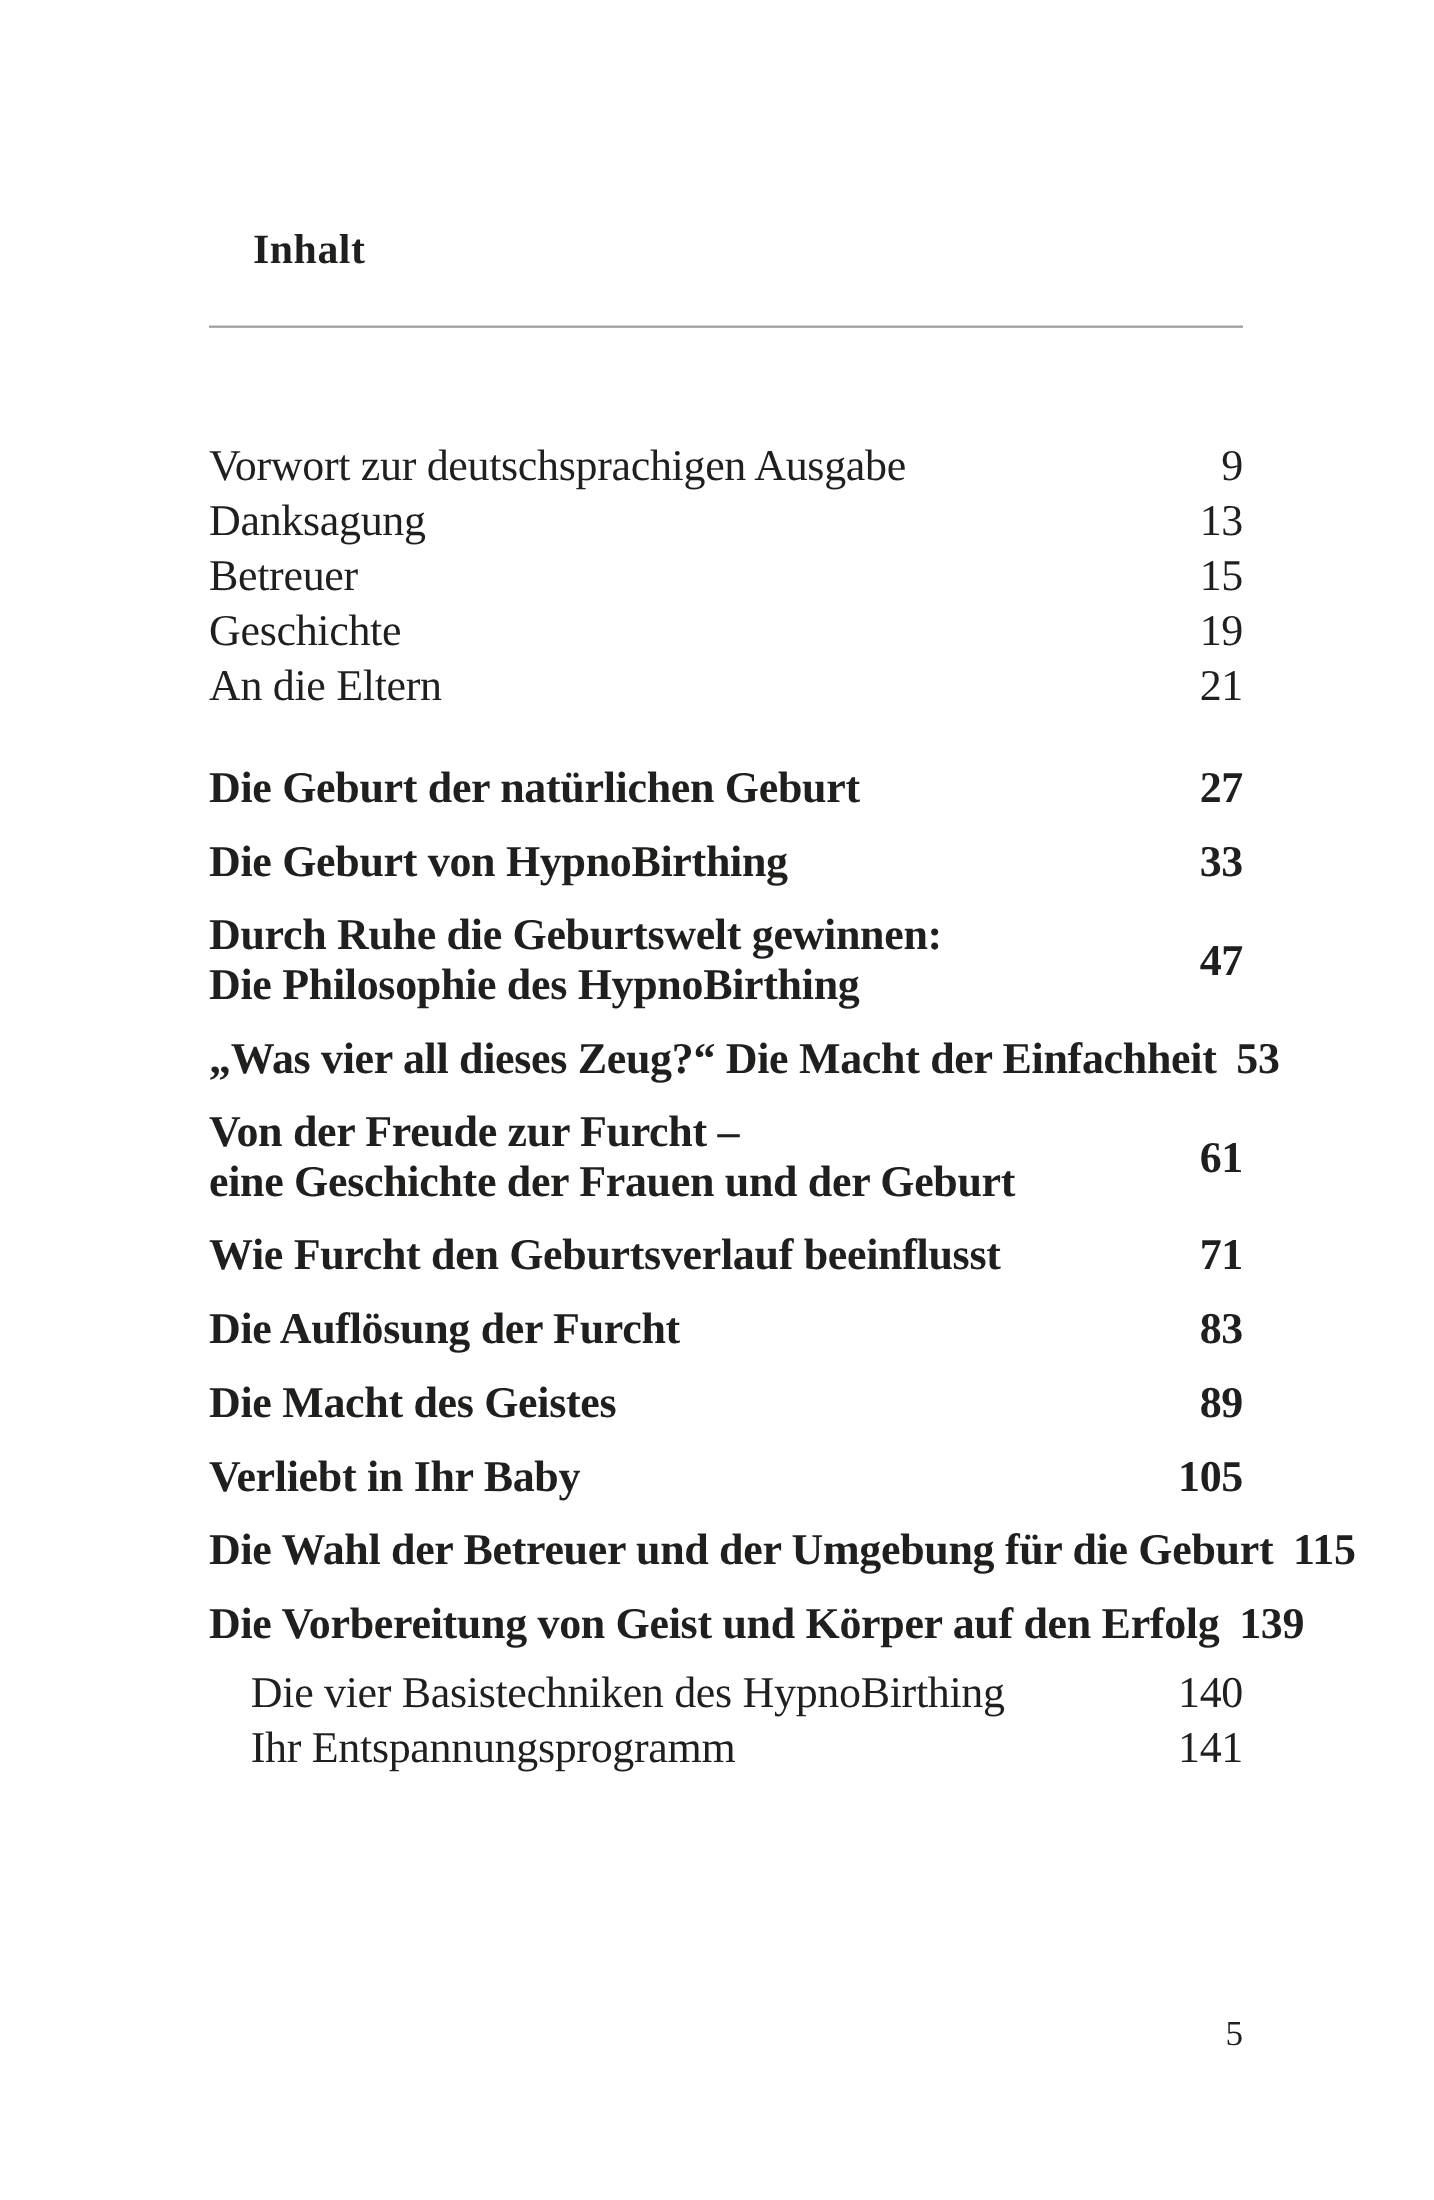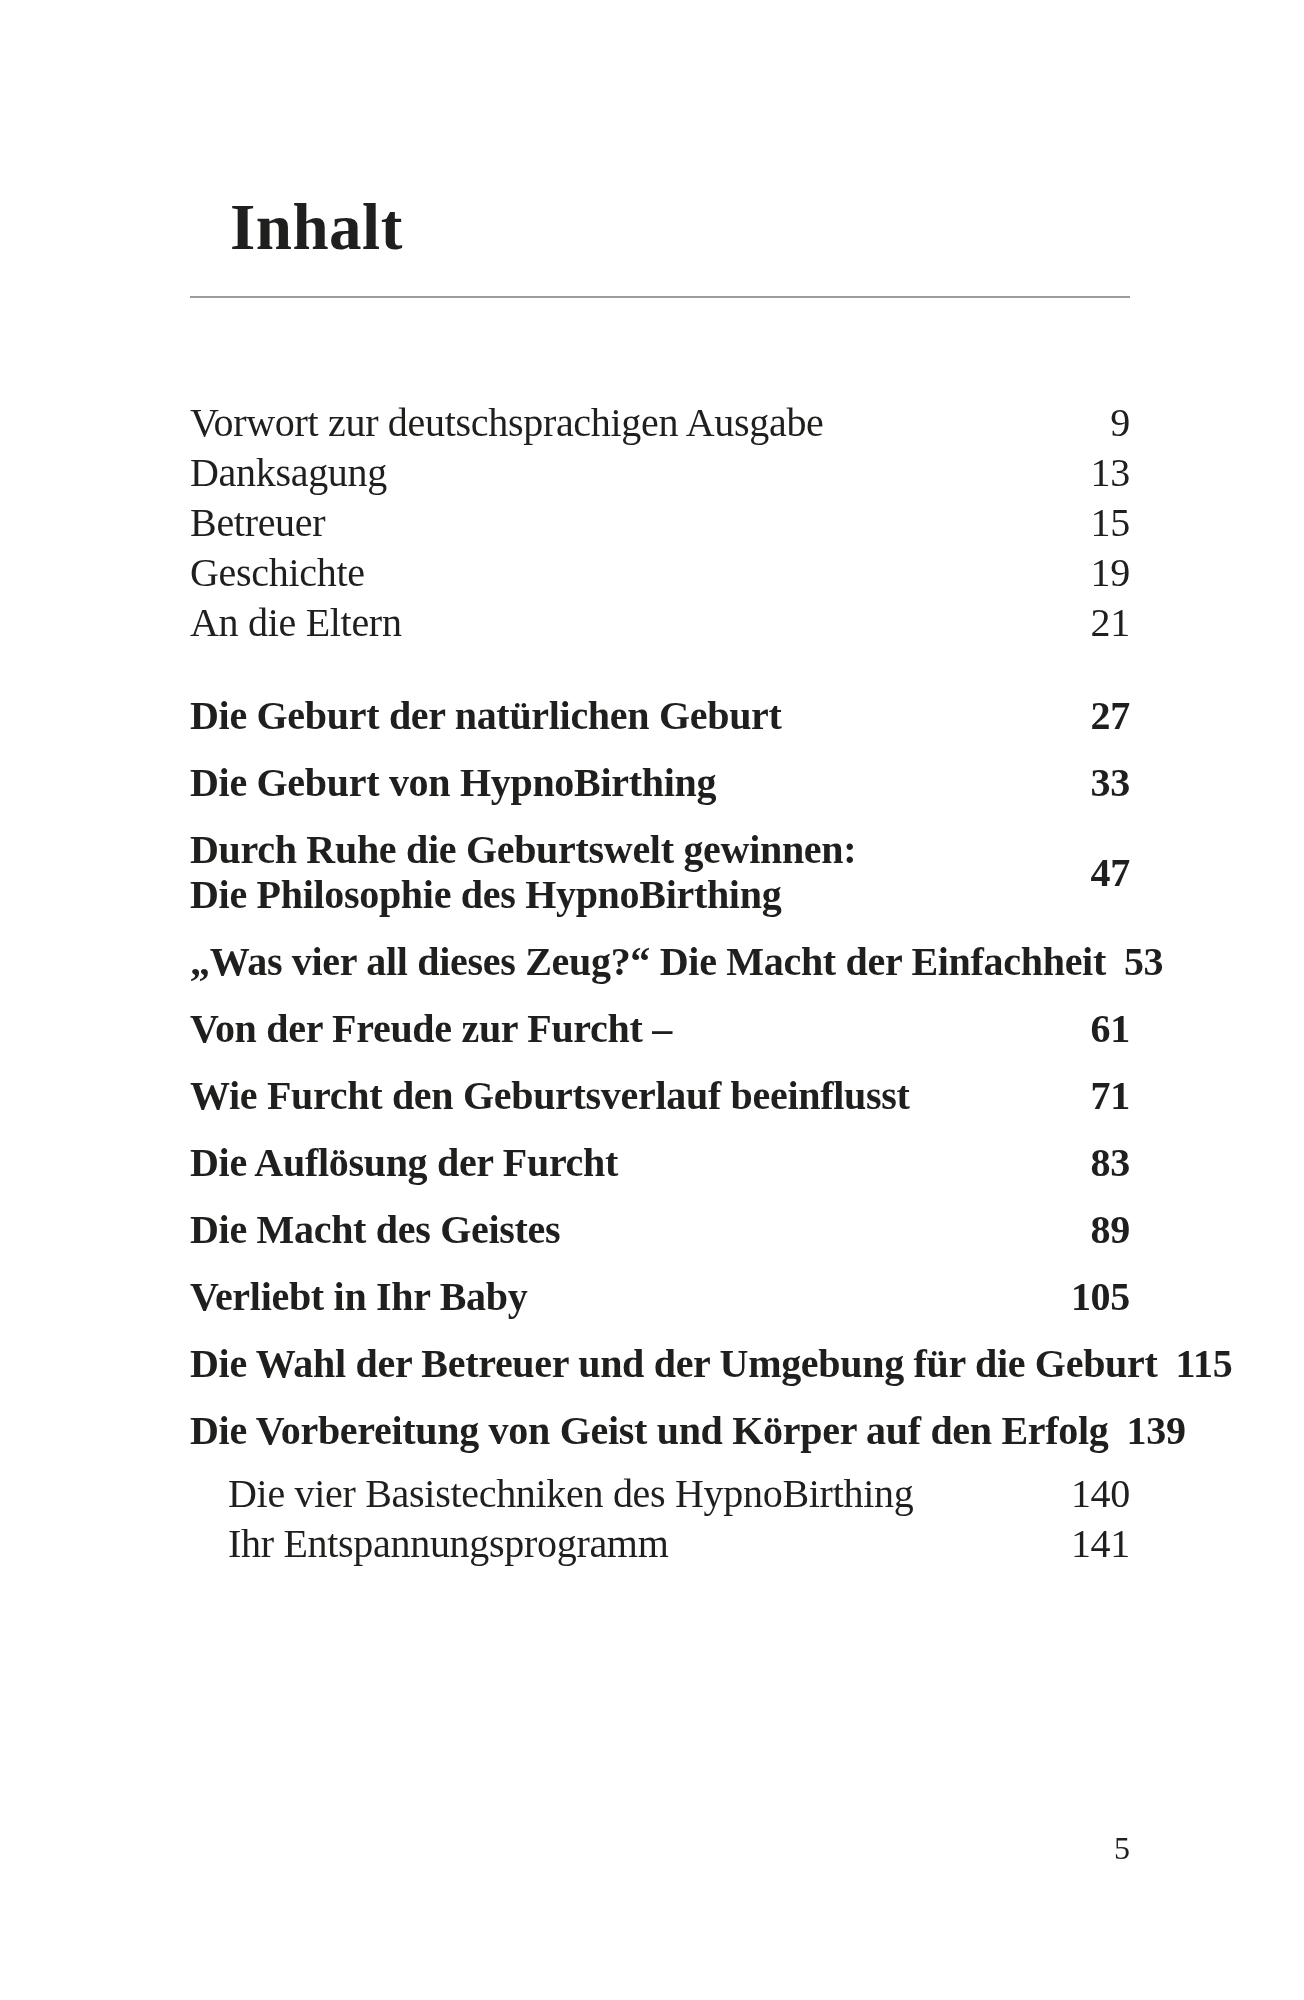--- a/index.html
+++ b/index.html
@@ -17,21 +17,21 @@
     overflow: hidden;
   }
   .content {
     position: absolute;
     left: 190px;
     top: 0;
     width: 940px;
   }
   .page-title {
     margin: 200px 0 0 40px;
-    font-size: 65px;
+    font-size: 38px;
     line-height: 54px;
     font-weight: bold;
     letter-spacing: 0.5px;
   }
   .title-divider {
     margin-top: 42px;
     border: none;
     border-top: 2px solid var(--rule-color, #9c9c9c);
     height: 0;
   }
@@ -116,21 +116,21 @@
           </div>
           <div class="entry">
             <span class="entry-title"><span>Durch Ruhe die Geburtswelt gewinnen:</span><br><span>Die Philosophie des HypnoBirthing</span></span>
             <span class="entry-page">47</span>
           </div>
           <div class="entry">
             <span class="entry-title"><span>„Was vier all dieses Zeug?“ Die Macht der Einfachheit</span></span>
             <span class="entry-page">53</span>
           </div>
           <div class="entry">
-            <span class="entry-title"><span>Von der Freude zur Furcht –</span><br></span>
+            <span class="entry-title"><span>Von der Freude zur Furcht –</span><br><span>eine Geschichte der Frauen und der Geburt</span></span>
             <span class="entry-page">61</span>
           </div>
           <div class="entry">
             <span class="entry-title"><span>Wie Furcht den Geburtsverlauf beeinflusst</span></span>
             <span class="entry-page">71</span>
           </div>
           <div class="entry">
             <span class="entry-title"><span>Die Auflösung der Furcht</span></span>
             <span class="entry-page">83</span>
           </div>

